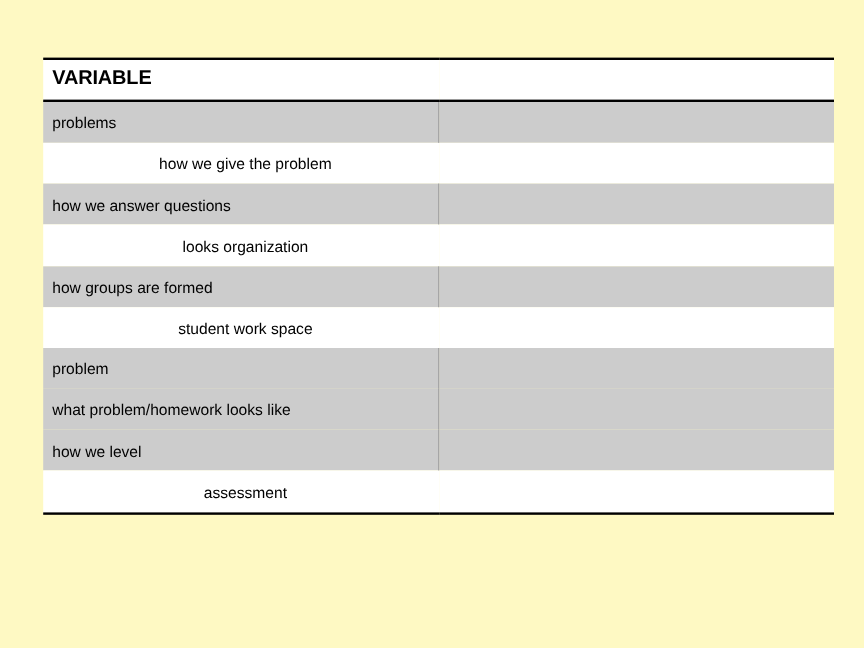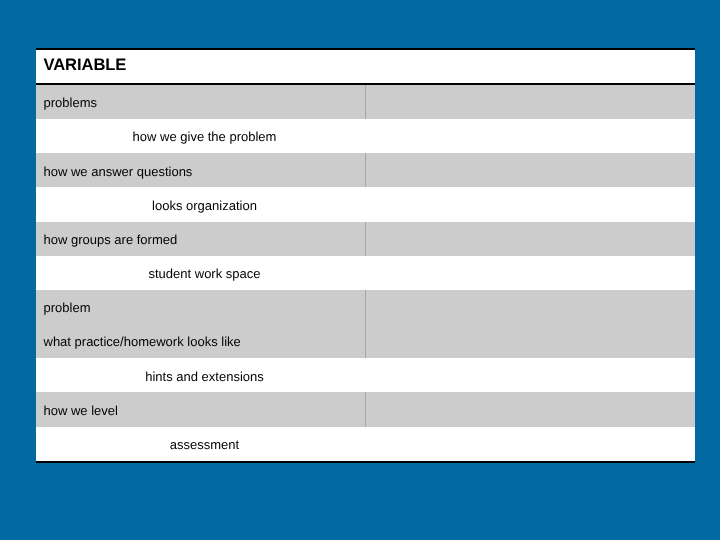--- a/index.html
+++ b/index.html
@@ -8,21 +8,21 @@
     padding: 0;
     width: 720px;
     height: 540px;
     background: #ffffff;
     overflow: hidden;
   }
   #slide {
     position: relative;
     width: 720px;
     height: 540px;
-    background: #0369a1;
+    background: #fef9c3;
     font-family: "Liberation Sans", sans-serif;
     -webkit-font-smoothing: antialiased;
     text-rendering: geometricPrecision;
   }
   #variable-table {
     position: absolute;
     left: 36px;
     top: 47.6px;
     width: 659px;
     border-collapse: collapse;
@@ -150,35 +150,27 @@
             <div class="cell-text">problem</div>
           </td>
         <td class="col-blank">
             <div class="cell-text"></div>
           </td>
       </tr>
 
 
       <tr class="data-row shaded">
         <td class="col-label">
-            <div class="cell-text">what practice/homework looks like</div>
+            <div class="cell-text">what problem/homework looks like</div>
           </td>
         <td class="col-blank">
             <div class="cell-text"></div>
           </td>
       </tr>
 
-      <tr class="data-row plain">
-        <td class="col-label">
-            <div class="cell-text">hints and extensions</div>
-          </td>
-        <td class="col-blank">
-            <div class="cell-text"></div>
-          </td>
-      </tr>
 
       <tr class="data-row shaded">
         <td class="col-label">
             <div class="cell-text">how we level</div>
           </td>
         <td class="col-blank">
             <div class="cell-text"></div>
           </td>
       </tr>
 

